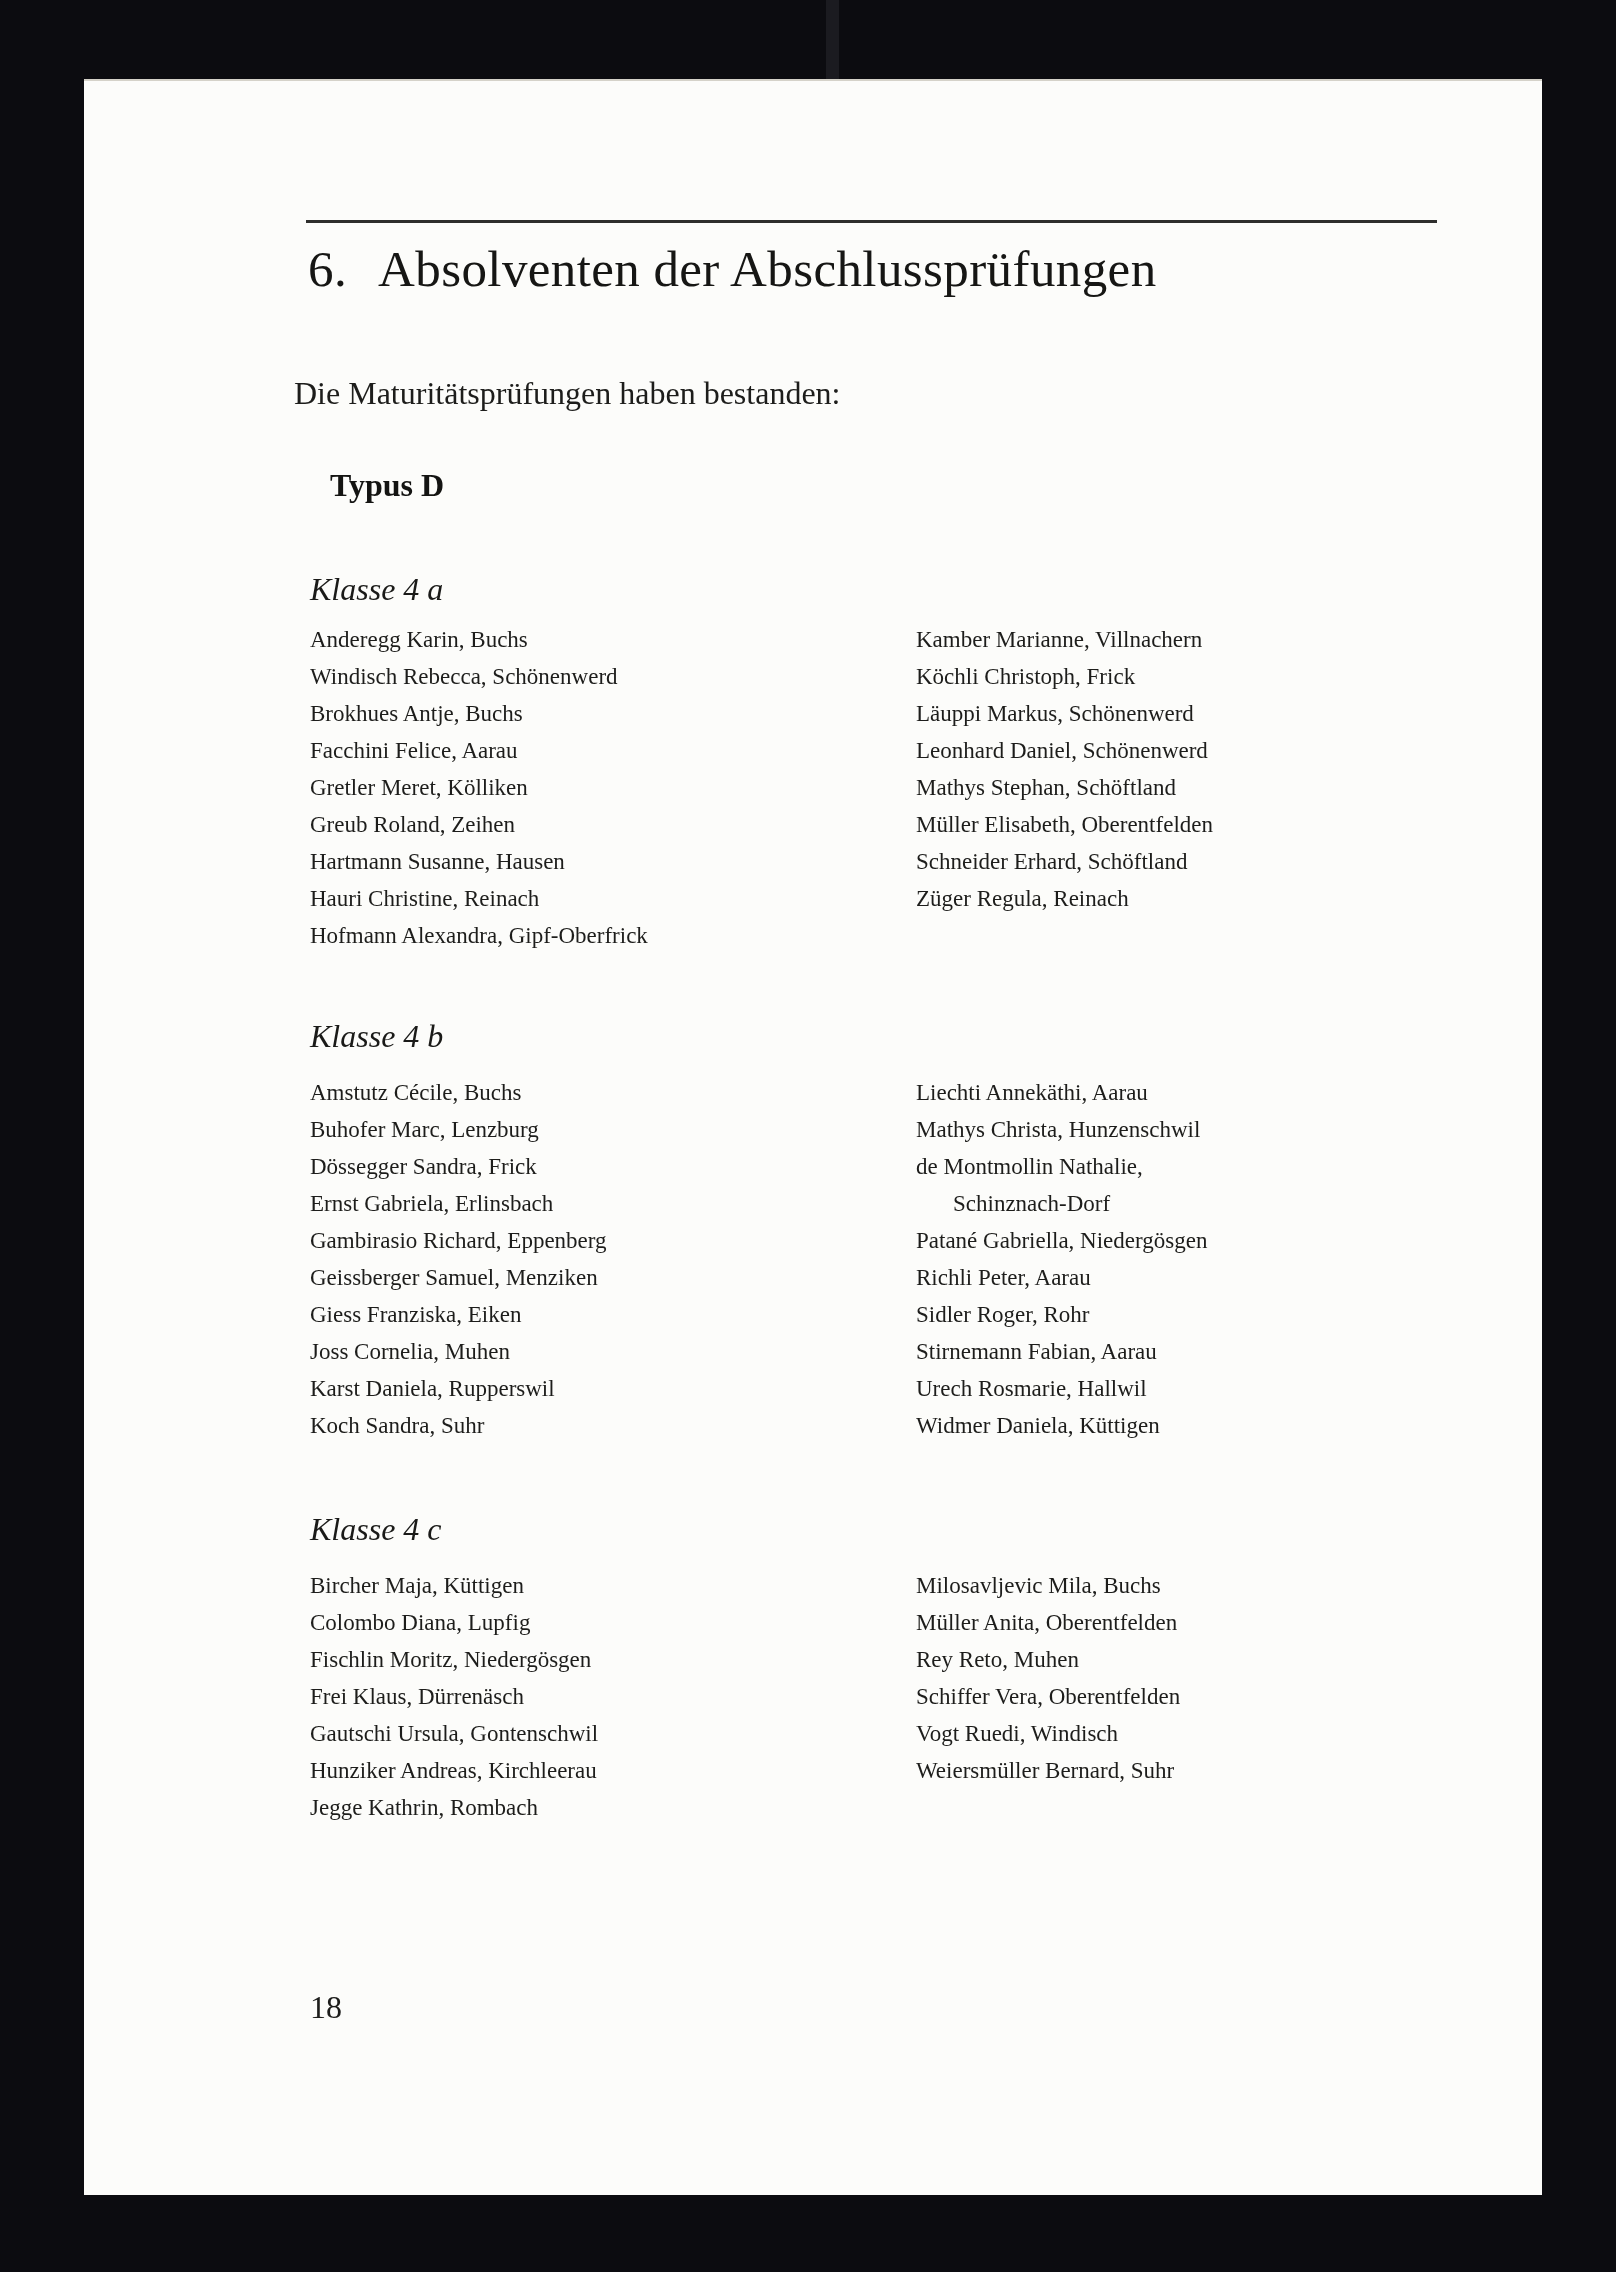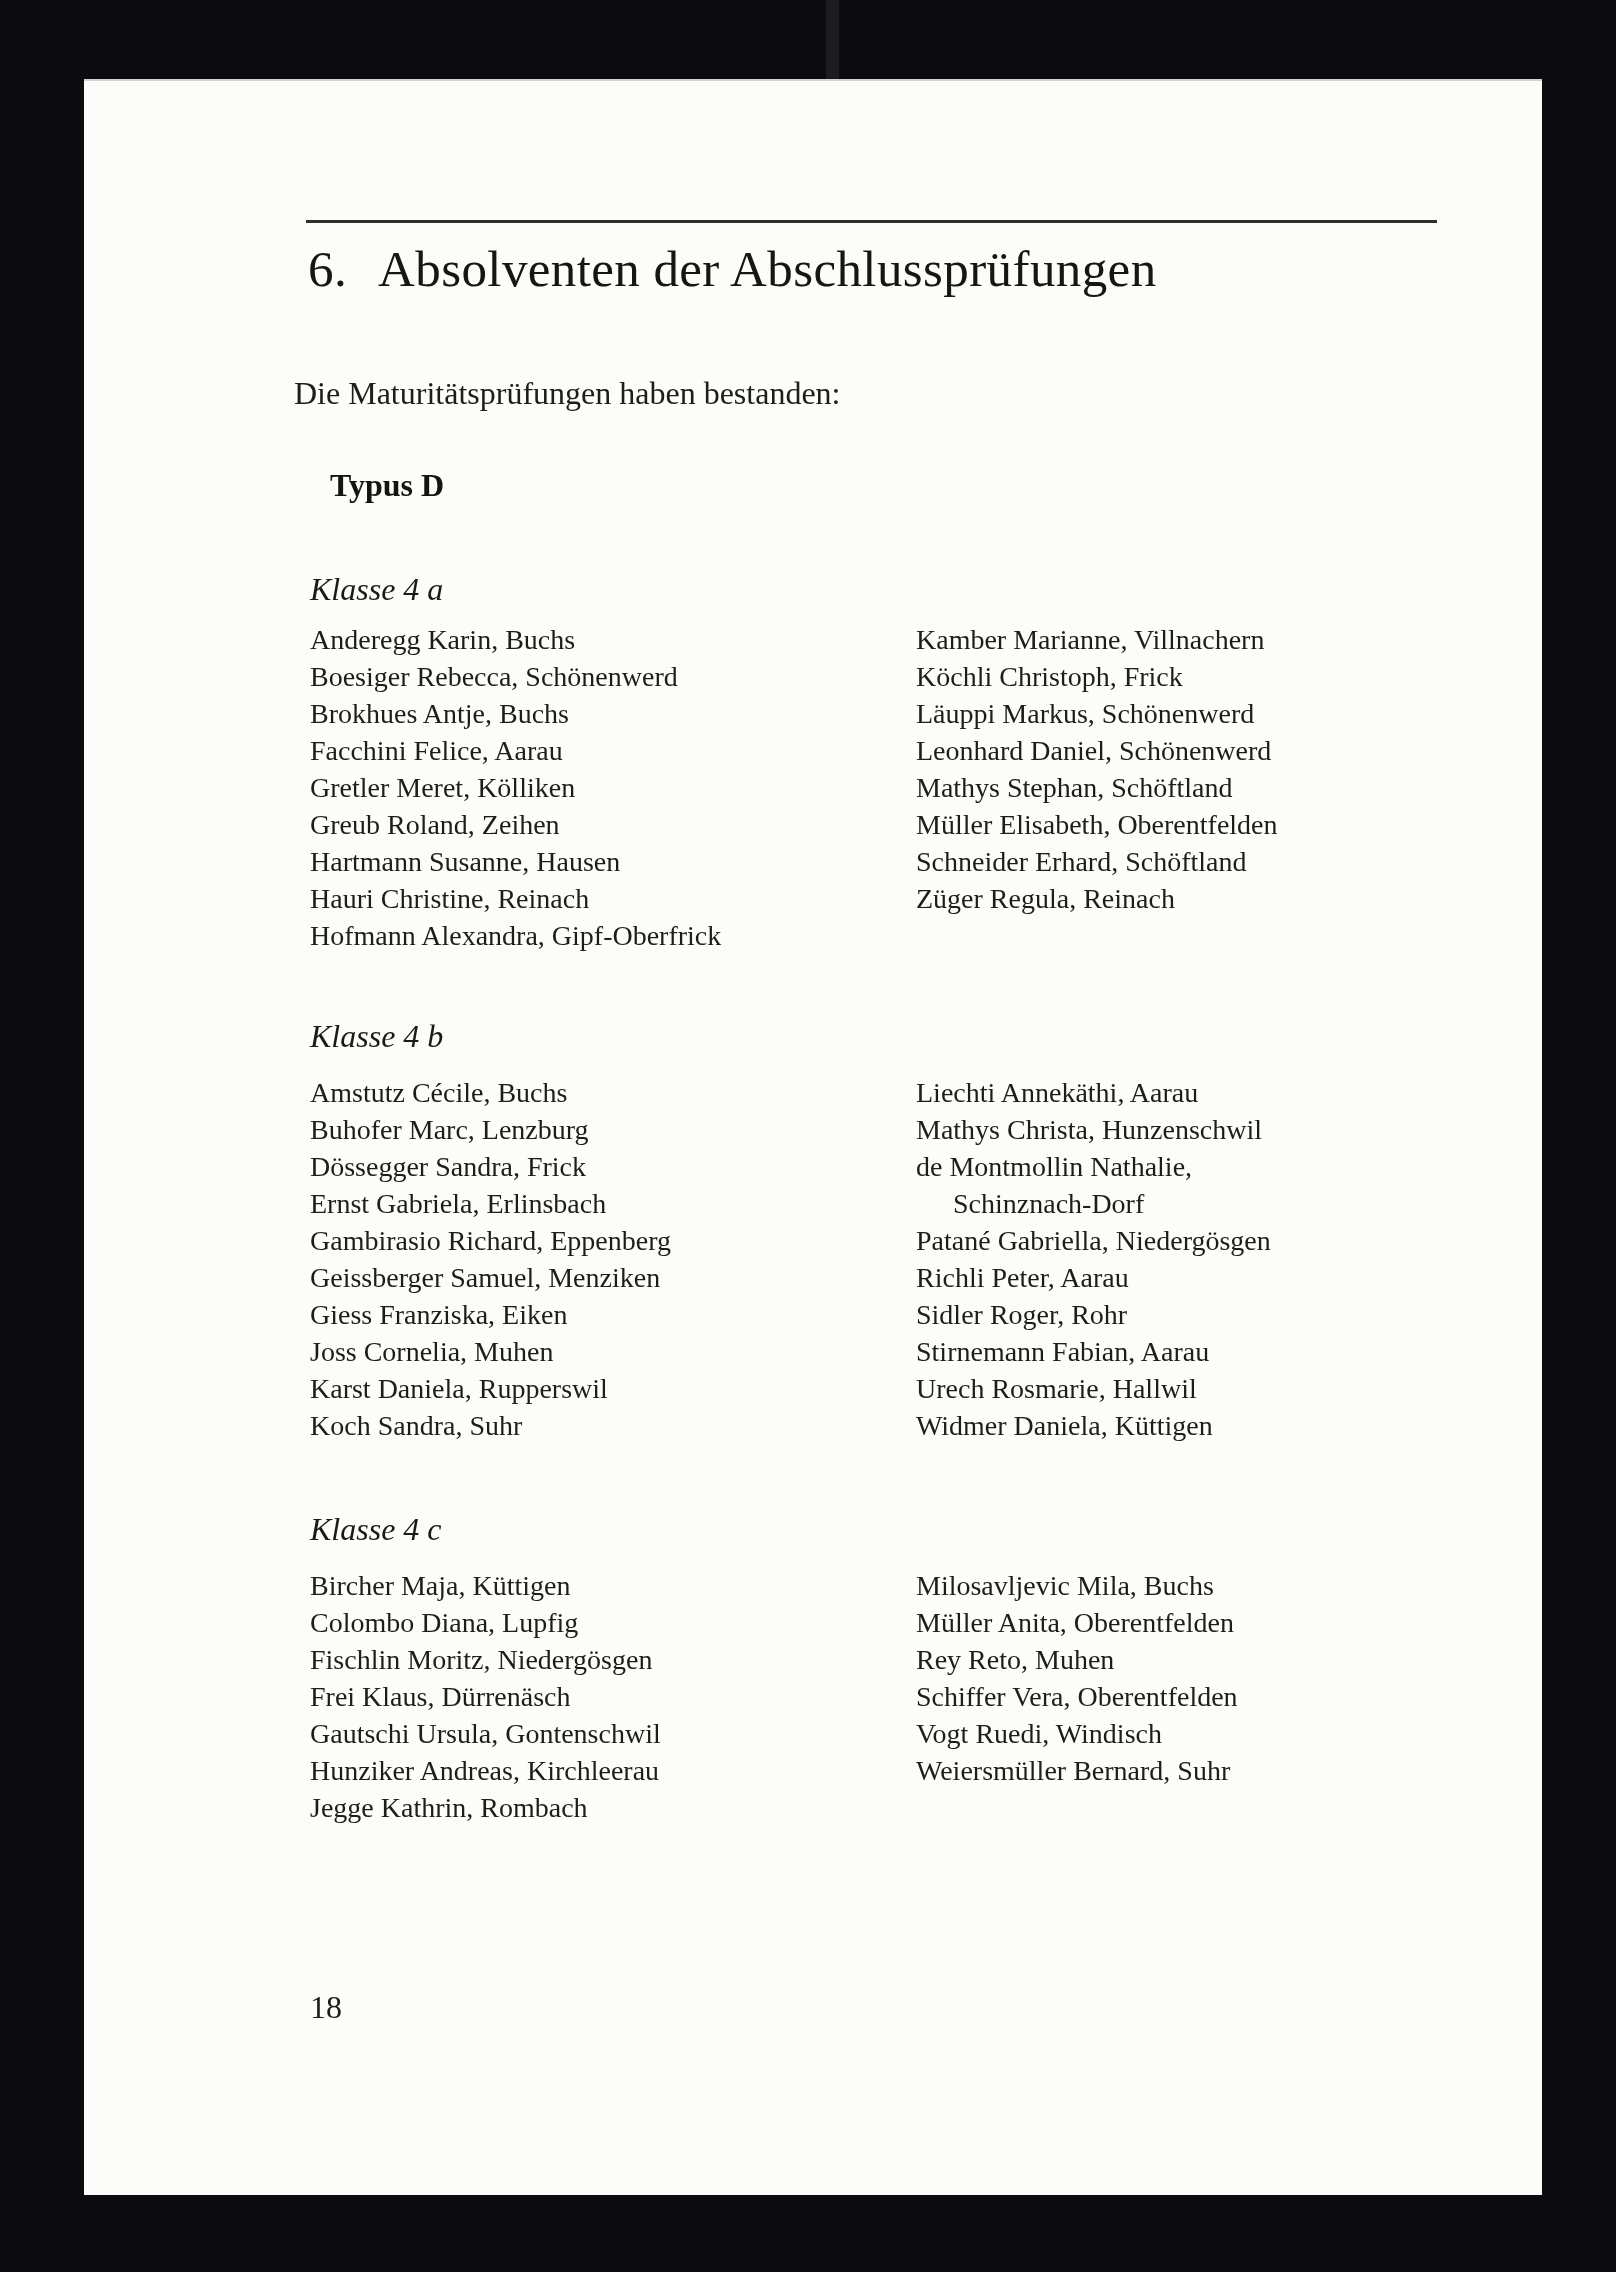--- a/index.html
+++ b/index.html
@@ -97,21 +97,21 @@
   }
   .sec-a .cols { margin-top: 13px; }
   .sec-b .cols { margin-top: 19.4px; }
   .sec-c .cols { margin-top: 19.4px; }
   .col-left {
     width: 606px;
     flex: none;
   }
   .col-right { flex: 1; }
   .entry {
-    font-size: 28px;
+    font-size: 23px;
     line-height: 37px;
     white-space: pre;
   }
   .entry.indent { padding-left: 37px; }
   .page-number {
     position: absolute;
     left: 226px;
     top: 1910px;
     font-size: 32px;
     line-height: 37px;
@@ -134,21 +134,21 @@
 
   <div class="intro">Die Maturitätsprüfungen haben bestanden:</div>
 
   <div class="typus">Typus D</div>
 
   <div class="class-section sec-a">
     <div class="klasse-label">Klasse 4 a</div>
     <div class="cols">
       <div class="col col-left">
           <div class="entry">Anderegg Karin, Buchs</div>
-          <div class="entry">Boesiger Rebecca, Schönenwerd</div>
+          <div class="entry">Windisch Rebecca, Schönenwerd</div>
           <div class="entry">Brokhues Antje, Buchs</div>
           <div class="entry">Facchini Felice, Aarau</div>
           <div class="entry">Gretler Meret, Kölliken</div>
           <div class="entry">Greub Roland, Zeihen</div>
           <div class="entry">Hartmann Susanne, Hausen</div>
           <div class="entry">Hauri Christine, Reinach</div>
           <div class="entry">Hofmann Alexandra, Gipf-Oberfrick</div>
         </div>
       <div class="col col-right">
           <div class="entry">Kamber Marianne, Villnachern</div>

